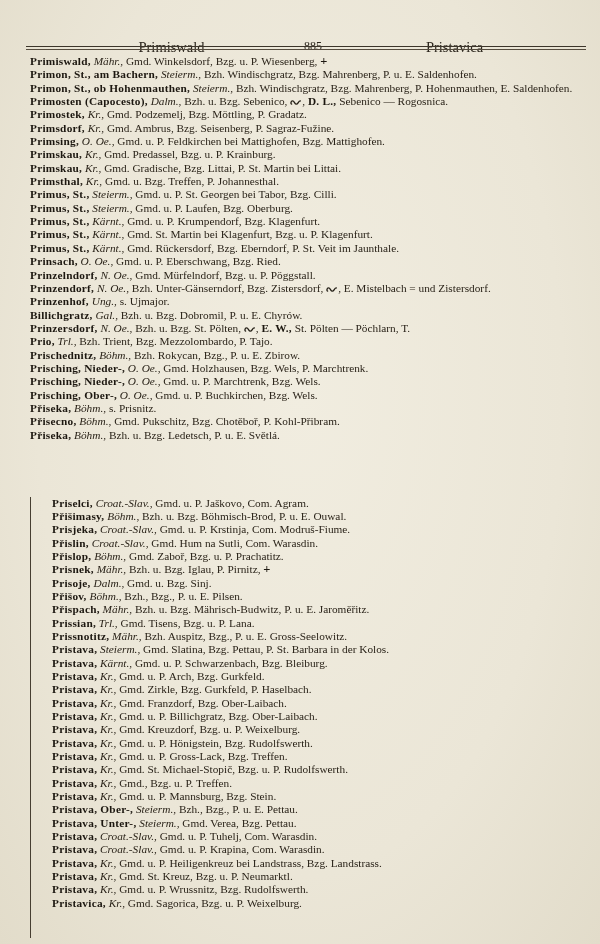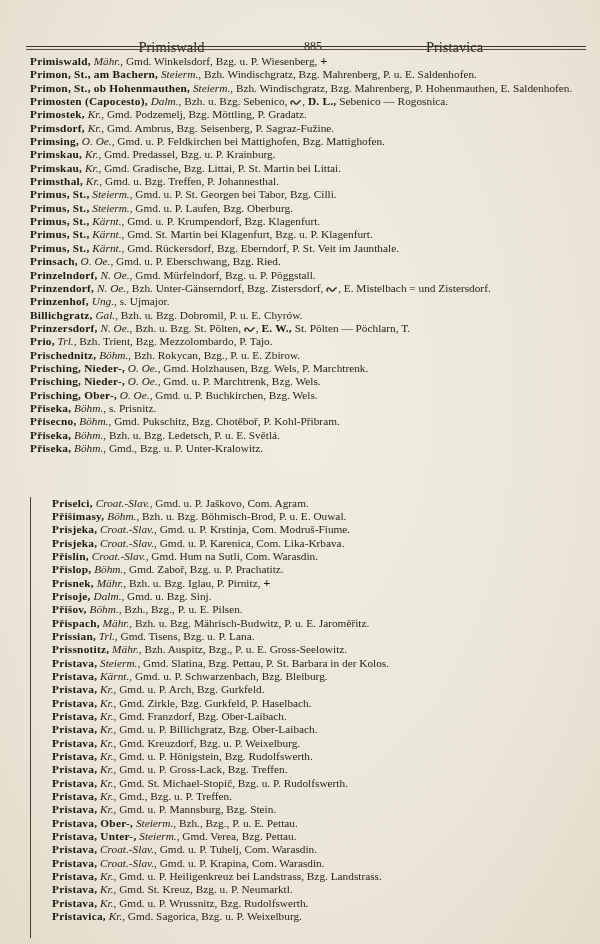--- a/index.html
+++ b/index.html
@@ -84,27 +84,25 @@
               <path d="M2.2 6.6 C0.8 6.6 0.8 2.4 3.4 2.4 C6 2.4 6 6.6 8.4 6.6 C11 6.6 11 2.4 13.8 2.4" fill="none" stroke="#241f16" stroke-width="1.8" stroke-linecap="round"></path>
             </svg></span><span class="run-r">, </span><span class="run-b">E. W.,</span><span class="run-r"> St. Pölten — Pöchlarn, T.</span></p>
         <p class="entry"><span class="run-b">Prio,</span><span class="run-i"> Trl.</span><span class="run-r">, Bzh. Trient, Bzg. Mezzolombardo, P. Tajo.</span></p>
         <p class="entry"><span class="run-b">Prischednitz,</span><span class="run-i"> Böhm.</span><span class="run-r">, Bzh. Rokycan, Bzg., P. u. E. Zbirow.</span></p>
         <p class="entry"><span class="run-b">Prisching, Nieder-,</span><span class="run-i"> O. Oe.</span><span class="run-r">, Gmd. Holzhausen, Bzg. Wels, P. Marchtrenk.</span></p>
         <p class="entry"><span class="run-b">Prisching, Nieder-,</span><span class="run-i"> O. Oe.</span><span class="run-r">, Gmd. u. P. Marchtrenk, Bzg. Wels.</span></p>
         <p class="entry"><span class="run-b">Prisching, Ober-,</span><span class="run-i"> O. Oe.</span><span class="run-r">, Gmd. u. P. Buchkirchen, Bzg. Wels.</span></p>
         <p class="entry"><span class="run-b">Přiseka,</span><span class="run-i"> Böhm.</span><span class="run-r">, s. Prisnitz.</span></p>
         <p class="entry"><span class="run-b">Přisecno,</span><span class="run-i"> Böhm.</span><span class="run-r">, Gmd. Pukschitz, Bzg. Chotěboř, P. Kohl-Přibram.</span></p>
         <p class="entry"><span class="run-b">Přiseka,</span><span class="run-i"> Böhm.</span><span class="run-r">, Bzh. u. Bzg. Ledetsch, P. u. E. Světlá.</span></p>
-        <p class="entry"><span class="run-b">Přiseka,</span><span class="run-i"> Böhm.</span><span class="run-r">, Gmd., Bzg. u. P. Unter-Kralowitz.</span></p>
       </div>
     <div class="col col-right">
         <p class="entry"><span class="run-b">Priselci,</span><span class="run-i"> Croat.-Slav.</span><span class="run-r">, Gmd. u. P. Jaškovo, Com. Agram.</span></p>
         <p class="entry"><span class="run-b">Přišimasy,</span><span class="run-i"> Böhm.</span><span class="run-r">, Bzh. u. Bzg. Böhmisch-Brod, P. u. E. Ouwal.</span></p>
         <p class="entry"><span class="run-b">Prisjeka,</span><span class="run-i"> Croat.-Slav.</span><span class="run-r">, Gmd. u. P. Krstinja, Com. Modruš-Fiume.</span></p>
-        <p class="entry"><span class="run-b">Prisjeka,</span><span class="run-i"> Croat.-Slav.</span><span class="run-r">, Gmd. u. P. Karenica, Com. Lika-Krbava.</span></p>
         <p class="entry"><span class="run-b">Přislin,</span><span class="run-i"> Croat.-Slav.</span><span class="run-r">, Gmd. Hum na Sutli, Com. Warasdin.</span></p>
         <p class="entry"><span class="run-b">Přislop,</span><span class="run-i"> Böhm.</span><span class="run-r">, Gmd. Zaboř, Bzg. u. P. Prachatitz.</span></p>
         <p class="entry"><span class="run-b">Prisnek,</span><span class="run-i"> Mähr.</span><span class="run-r">, Bzh. u. Bzg. Iglau, P. Pirnitz, </span><span class="sym-cross">+</span></p>
         <p class="entry"><span class="run-b">Prisoje,</span><span class="run-i"> Dalm.</span><span class="run-r">, Gmd. u. Bzg. Sinj.</span></p>
         <p class="entry"><span class="run-b">Přišov,</span><span class="run-i"> Böhm.</span><span class="run-r">, Bzh., Bzg., P. u. E. Pilsen.</span></p>
         <p class="entry"><span class="run-b">Přispach,</span><span class="run-i"> Mähr.</span><span class="run-r">, Bzh. u. Bzg. Mährisch-Budwitz, P. u. E. Jaroměřitz.</span></p>
         <p class="entry"><span class="run-b">Prissian,</span><span class="run-i"> Trl.</span><span class="run-r">, Gmd. Tisens, Bzg. u. P. Lana.</span></p>
         <p class="entry"><span class="run-b">Prissnotitz,</span><span class="run-i"> Mähr.</span><span class="run-r">, Bzh. Auspitz, Bzg., P. u. E. Gross-Seelowitz.</span></p>
         <p class="entry"><span class="run-b">Pristava,</span><span class="run-i"> Steierm.</span><span class="run-r">, Gmd. Slatina, Bzg. Pettau, P. St. Barbara in der Kolos.</span></p>
         <p class="entry"><span class="run-b">Pristava,</span><span class="run-i"> Kärnt.</span><span class="run-r">, Gmd. u. P. Schwarzenbach, Bzg. Bleiburg.</span></p>

